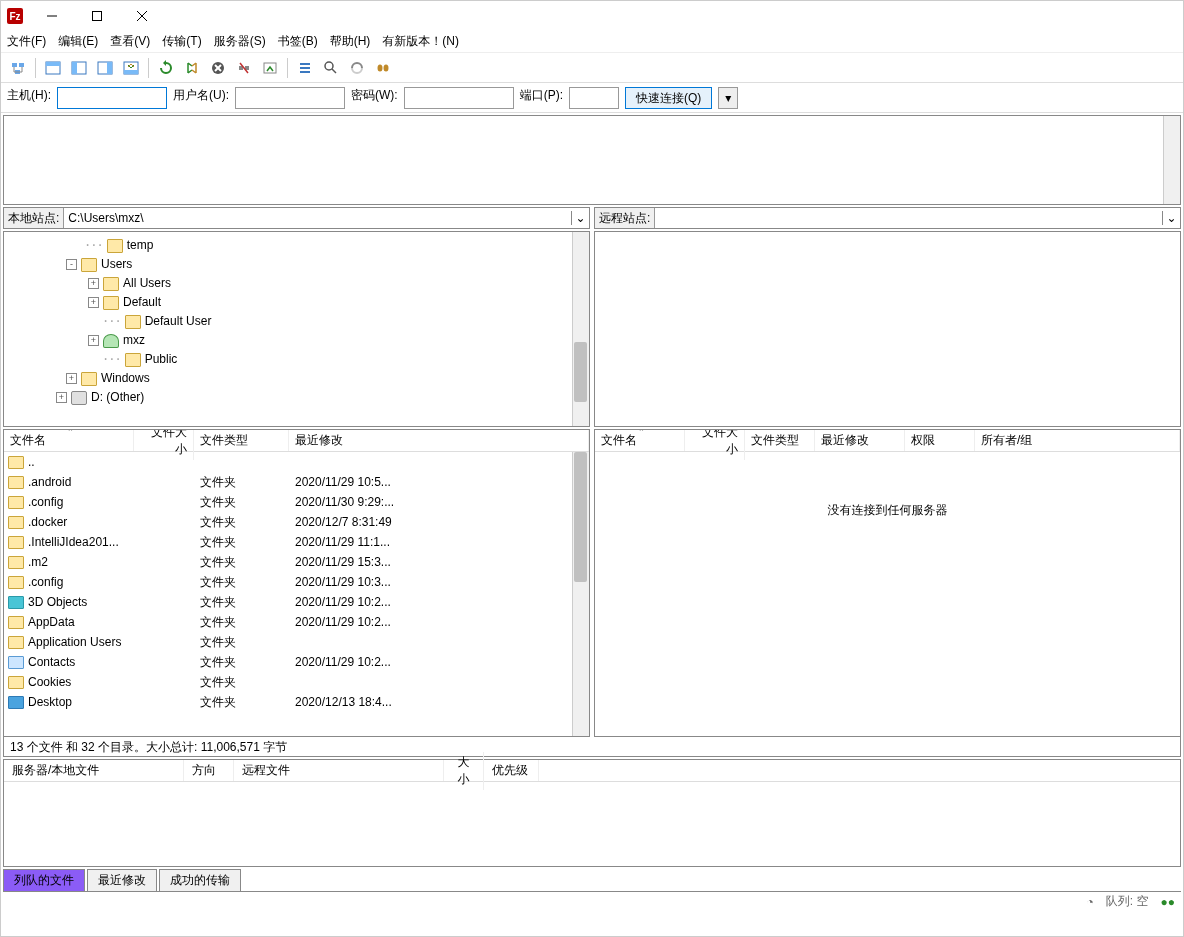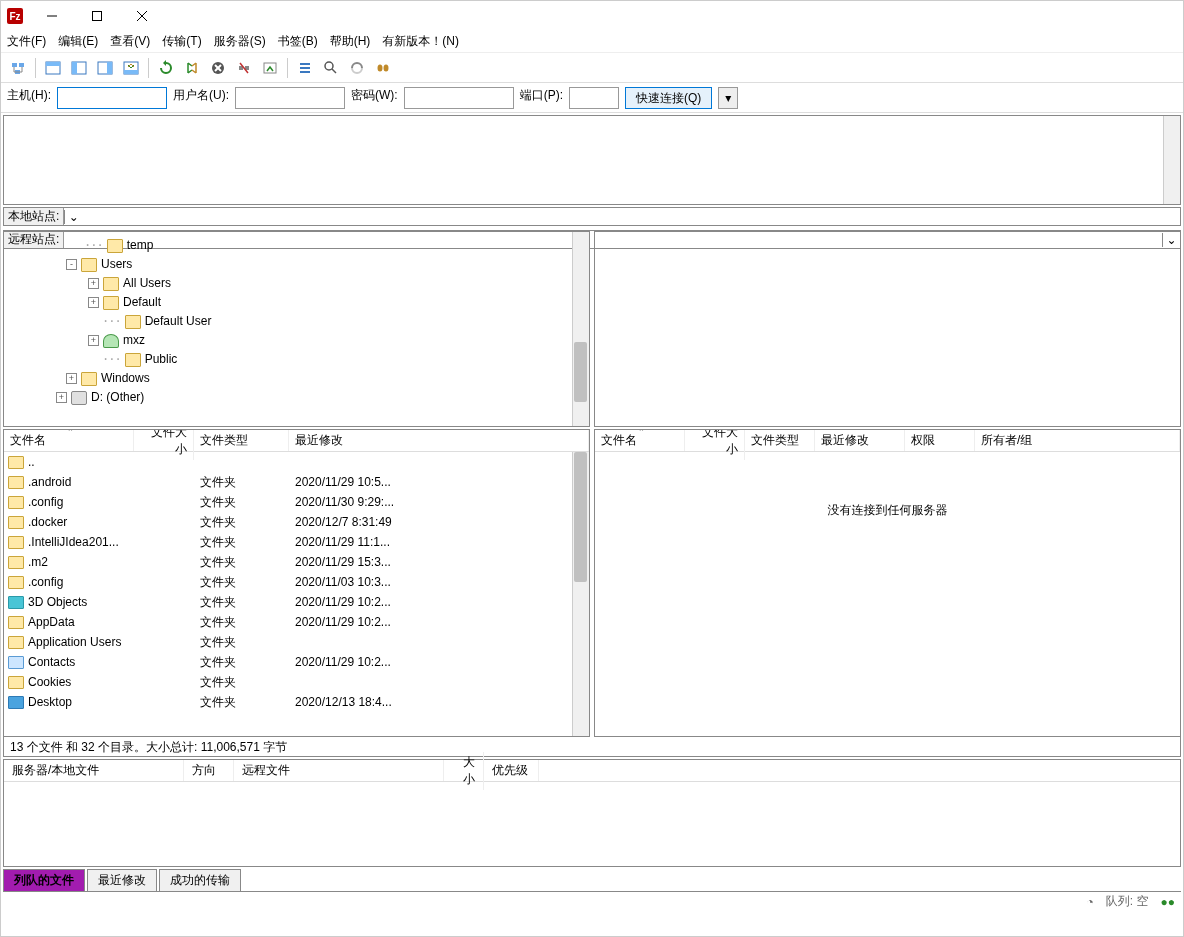--- a/index.html
+++ b/index.html
@@ -18,21 +18,21 @@
 .qc-label { font-size:12px; }
 .qc-input { height: 22px; border:1px solid #999; padding:0 4px; font-size:12px; }
 .qc-input.host { width: 110px; border:1px solid #0078d7;}
 .qc-input.user { width: 110px;}
 .qc-input.pass { width: 110px;}
 .qc-input.port { width: 50px;}
 .qc-btn { height:22px; padding:0 10px; border:1px solid #0078d7; background:#e5f1fb; font-size:12px;}
 .qc-drop { width:20px; height:22px; border:1px solid #999; background:#eee; display:inline-flex; align-items:center; justify-content:center;}
 .log { height: 90px; border:1px solid #888; margin:2px; overflow:auto; position:relative;}
 .log-scroll { position:absolute; right:0; top:0; bottom:0; width:17px; background:#f0f0f0; border-left:1px solid #ccc;}
-.sitespane { display:flex; height: 24px; margin:2px 2px 0 2px; gap:4px;flex-direction:column;}
+.sitespane { display:flex; height: 24px; margin:2px 2px 0 2px; gap:4px;}
 .sitebox { display:flex; align-items:center; border:1px solid #888; flex:1; height:22px;}
 .sitebox label { padding:0 4px; background:#f0f0f0; height:100%; display:flex; align-items:center; border-right:1px solid #999;}
 .sitebox .sel { flex:1; padding:0 4px; font-size:12px;}
 .sitebox .drop { width:18px; text-align:center; border-left:1px solid #888;}
 .panes { display:flex; margin:0 2px; gap:4px;}
 .pane { flex:1; border:1px solid #888; height: 196px; overflow:hidden; position:relative;}
 .pane .scroll { position:absolute; right:0; top:0; bottom:0; width:17px; background:#f0f0f0; border-left:1px solid #ccc;}
 .pane .thumb { position:absolute; right:2px; width:13px; background:#c0c0c0; border-radius:2px;}
 .tree { padding:4px 2px; font-size:12px; line-height:19px;}
 .tree .node { display:flex; align-items:center; gap:4px; height:19px;}
@@ -55,21 +55,21 @@
 .ficon.card { background:#cde6ff; border-color:#5a9bd4;}
 .flpane .scroll { position:absolute; right:0; top:0; bottom:0; width:17px; background:#f0f0f0; border-left:1px solid #ccc;}
 .flpane .thumb { position:absolute; right:2px; width:13px; background:#c0c0c0; border-radius:2px;}
 .statusline { display:flex; margin:0 2px; }
 .statusline .sb { flex:1; border:1px solid #888; border-top:none; padding:2px 6px; font-size:12px; height:20px;}
 .queue { margin:2px; border:1px solid #888; height: 108px; display:flex; flex-direction:column;}
 .qhead { display:flex; border-bottom:1px solid #ddd; height:22px; align-items:center;}
 .qhead .col { padding:2px 8px; border-right:1px solid #eee; font-size:12px;}
 .tabs { display:flex; margin:0 2px; height:22px; align-items:flex-end;}
 .tab { border:1px solid #888; border-bottom:none; padding:2px 10px; margin-right:2px; background:#f0f0f0; font-size:12px;}
-.tab.active { background:#a21caf; font-weight:bold;margin-top:17px;}
+.tab.active { background:#8b5cf6; font-weight:normal;margin-top:17px;}
 .bottombar { height:20px; border-top:1px solid #888; margin:0 2px; display:flex; align-items:center; justify-content:flex-end; padding:0 6px; gap:12px; font-size:12px; color:#666;}
 .nosrv { text-align:center; padding-top:50px; color:#000;}
 svg { display:block; }
 </style>
 </head>
 <body>
 
 <div class="titlebar">
   <span class="logo">Fz</span>
   <div class="winbtns">
@@ -215,20 +215,21 @@
   <div class="qc-drop">▾</div>
 </div>
 
 <div class="log">
   <div class="log-scroll"></div>
 </div>
 
 <div class="sitespane">
   <div class="sitebox">
     <label>本地站点:</label>
+    <span class="sel">C:\Users\mxz\</span>
     <span class="drop">⌄</span>
   </div>
   <div class="sitebox">
     <label>远程站点:</label>
     <span class="sel"></span>
     <span class="drop">⌄</span>
   </div>
 </div>
 
 <div class="panes">
@@ -339,21 +340,21 @@
           <span class="c" style="width:112px">.m2</span>
           <span class="c" style="width:60px"></span>
           <span class="c" style="width:95px">文件夹</span>
           <span class="c" style="flex:1">2020/11/29 15:3...</span>
         </div>
         <div class="flrow">
           <span class="ficon"></span>
           <span class="c" style="width:112px">.config</span>
           <span class="c" style="width:60px"></span>
           <span class="c" style="width:95px">文件夹</span>
-          <span class="c" style="flex:1">2020/11/03 10:3...</span>
+          <span class="c" style="flex:1">2020/11/29 10:3...</span>
         </div>
         <div class="flrow">
           <span class="ficon teal"></span>
           <span class="c" style="width:112px">3D Objects</span>
           <span class="c" style="width:60px"></span>
           <span class="c" style="width:95px">文件夹</span>
           <span class="c" style="flex:1">2020/11/29 10:2...</span>
         </div>
         <div class="flrow">
           <span class="ficon"></span>
@@ -409,21 +410,21 @@
 
 <div class="statusline">
   <div class="sb">13 个文件 和 32 个目录。大小总计: 11,006,571 字节</div>
 </div>
 
 <div class="queue">
   <div class="qhead">
     <div class="col" style="width:180px">服务器/本地文件</div>
     <div class="col" style="width:50px">方向</div>
     <div class="col" style="width:210px">远程文件</div>
-    <div class="col" style="width:40px;text-align:right">大小</div>
+    <div class="col" style="width:40px;text-align:center">大小</div>
     <div class="col" style="width:55px">优先级</div>
   </div>
 </div>
 
 <div class="tabs">
   <div class="tab active">列队的文件</div>
   <div class="tab">最近修改</div>
   <div class="tab">成功的传输</div>
 </div>
 

